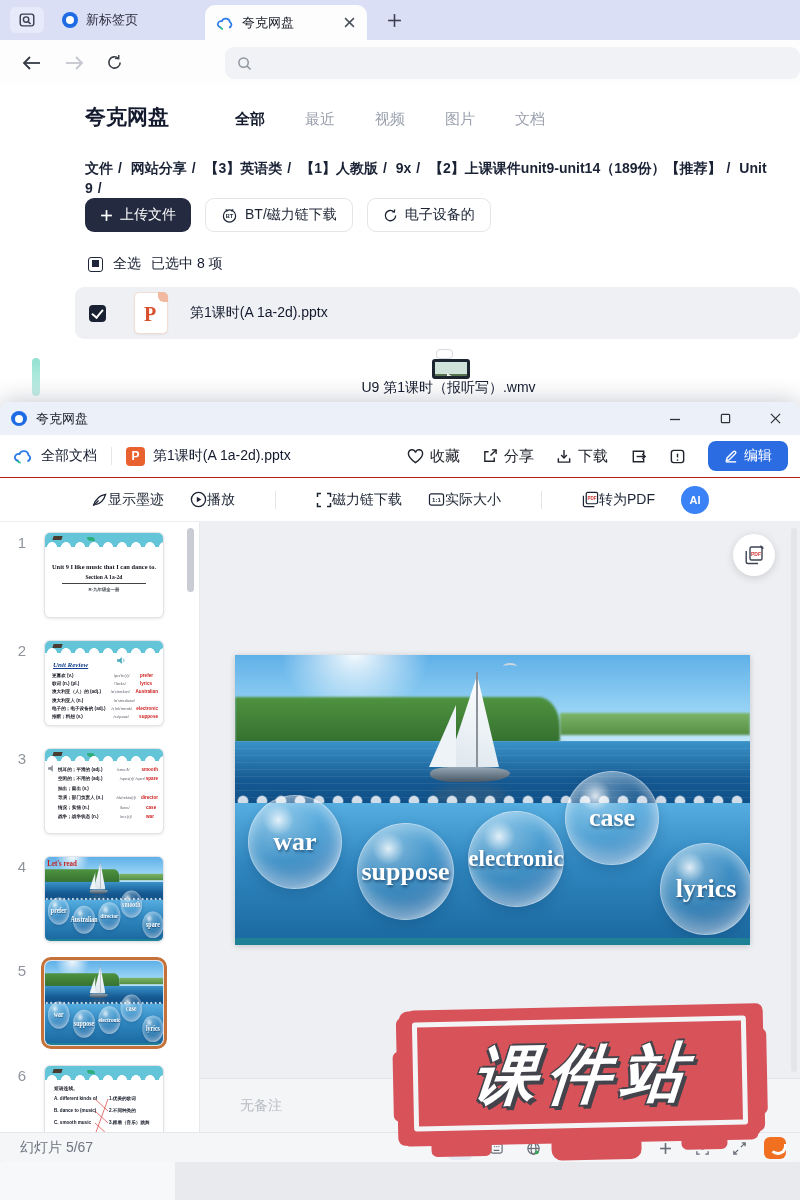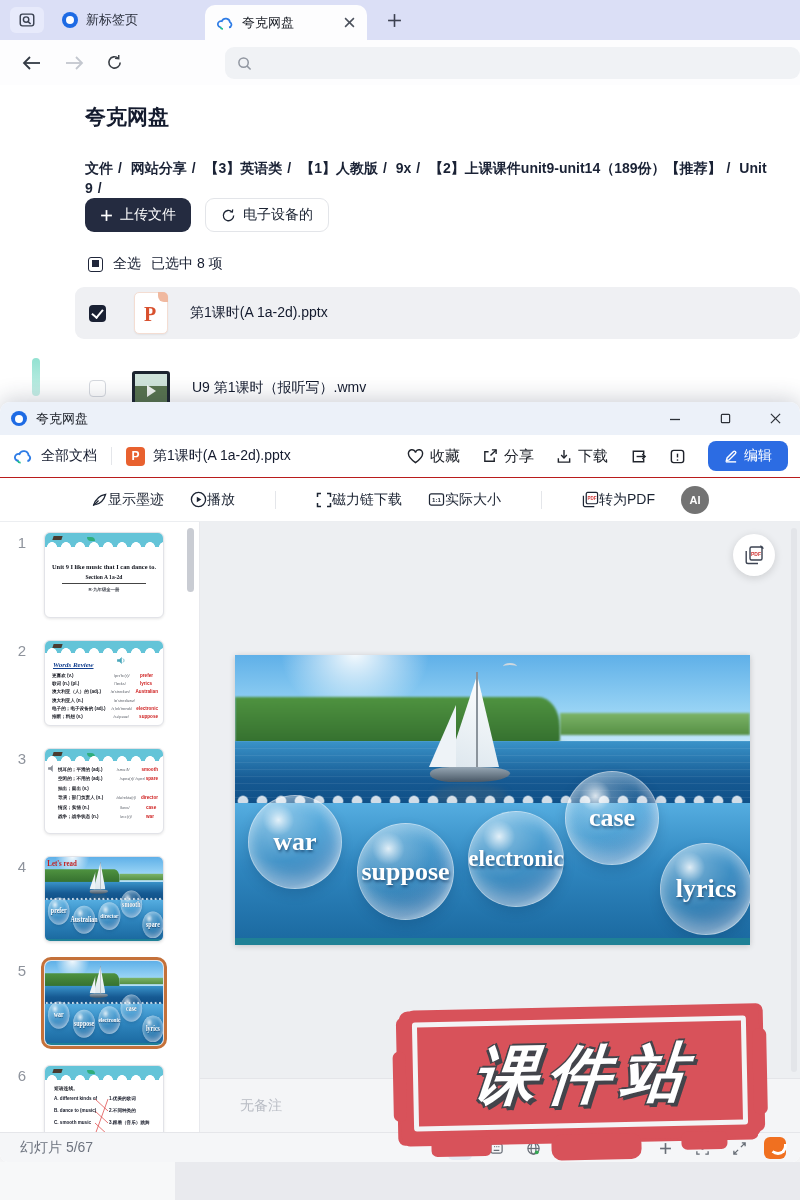--- a/index.html
+++ b/index.html
@@ -57,21 +57,21 @@
   .winctl { margin-left:auto; display:flex; }
   .winctl > div { width:50px; height:33px; display:flex; align-items:center; justify-content:center; }
   .docheader { position:absolute; top:33px; left:0; right:0; height:43px; background:#fff; border-bottom:1px solid #b91c1c; display:flex; align-items:center; }
   .docheader .lbl { font-size:14px; color:#141b2e; }
   .vdiv { width:1px; height:18px; background:#e4e6ea; margin:0 14px; }
   .pbadge { width:19px; height:19px; background:#e8612f; border-radius:4px; color:#fff; font-size:12px; font-weight:bold; display:flex; align-items:center; justify-content:center; margin-right:8px; }
   .hact { display:flex; align-items:center; gap:6px; font-size:15px; color:#20242c; margin-left:22px; }
   .editbtn { margin-left:22px; margin-right:12px; height:30px; padding:0 16px; background:#2c6ce3; border-radius:8px; color:#fff; font-size:14px; display:flex; align-items:center; gap:6px; }
   .viewbar { position:absolute; top:76px; left:0; right:0; height:44px; background:#fff; border-bottom:1px solid #eceef1; display:flex; align-items:center; justify-content:center; gap:26px; }
   .vitem { display:flex; align-items:center; font-size:14px; color:#1c2433; }
-  .aibtn { width:28px; height:28px; border-radius:50%; background:#737373; color:#fff; font-size:11px; font-weight:bold; display:flex; align-items:center; justify-content:center; }
+  .aibtn { width:28px; height:28px; border-radius:50%; background:#3b82f6; color:#fff; font-size:11px; font-weight:bold; display:flex; align-items:center; justify-content:center; }
 
   
   .workspace { position:absolute; top:120px; left:0; right:0; bottom:30px; }
   .thumbpanel { position:absolute; left:0; top:0; width:200px; bottom:0; background:#fff; border-right:1px solid #e8e9ed; overflow:hidden; }
   .sb-scroll { position:absolute; right:5px; top:6px; width:7px; height:64px; border-radius:4px; background:#c9ccd3; }
   .trow { position:absolute; left:0; width:200px; display:flex; }
   .tnum { width:44px; text-align:center; font-size:15px; color:#8e939c; padding-top:2px; }
   .tcard { width:120px; height:86px; background:#fff; border:1px solid #e2e3e8; border-radius:6px; box-shadow:0 1px 3px rgba(0,0,0,.10); overflow:hidden; position:relative; }
   .tcard.selected { outline:3px solid #c4713a; border-radius:7px; }
   .cloudtop { position:relative; height:14px; background:#64c4d8; }
@@ -223,20 +223,27 @@
       <circle cx="7" cy="7" r="5"></circle>
         <line x1="10.8" y1="10.8" x2="14.5" y2="14.5"></line>
     </svg>
   </div>
 </div>
 
 <div class="teal-pill"></div>
 
 <div class="pg-titlerow">
   <div class="pg-title">夸克网盘</div>
+  <div class="pg-tabs">
+    <span class="on">全部</span>
+    <span>最近</span>
+    <span>视频</span>
+    <span>图片</span>
+    <span>文档</span>
+  </div>
 </div>
 
 <div class="crumbs">
   <span>文件</span><span class="sep">/</span>
   <span>网站分享</span><span class="sep">/</span>
   <span>【3】英语类</span><span class="sep">/</span>
   <span>【1】人教版</span><span class="sep">/</span>
   <span>9x</span><span class="sep">/</span>
   <span>【2】上课课件unit9-unit14（189份）【推荐】</span><span class="sep">/</span>
   <span>Unit 9</span><span class="sep">/</span>
@@ -244,20 +251,29 @@
 
 <div class="actions">
   <div class="btn dark">
     <svg width="13" height="13" viewBox="0 0 12 12" stroke="#fff" stroke-width="1.6">
         <line x1="6" y1="1" x2="6" y2="11"></line>
         <line x1="1" y1="6" x2="11" y2="6"></line>
       </svg>
     <span>上传文件</span>
   </div>
   <div class="btn lite">
+    <svg width="17" height="16" viewBox="0 0 18 17" fill="none" stroke="#1c2433" stroke-width="1.3">
+      <circle cx="9" cy="9.5" r="6.5"></circle>
+        <line x1="5" y1="2.5" x2="7" y2="4.5"></line>
+        <line x1="13" y1="2.5" x2="11" y2="4.5"></line>
+      <text x="9" y="12" text-anchor="middle" font-size="6" stroke="none" fill="#1c2433" font-weight="bold">BT</text>
+    </svg>
+    <span>BT/磁力链下载</span>
+  </div>
+  <div class="btn lite">
     <svg width="15" height="15" viewBox="0 0 16 16" fill="none" stroke="#1c2433" stroke-width="1.4">
       <path d="M13.5 8 a5.5 5.5 0 1 1 -1.8-4"></path>
         <path d="M12.5 1.5 L12.2 4.4 L9.4 4" stroke-width="1.2"></path>
     </svg>
     <span>电子设备的</span>
   </div>
 </div>
 
 <div class="selbar">
   <span class="cb-ind"></span>
@@ -265,21 +281,21 @@
   <span>已选中 8 项</span>
 </div>
 
 <div class="frow sel" style="top:287px;">
   <span class="cb-on"></span>
   <span class="ppt-card">
       <span class="ppt-p">P</span>
     </span>
   <span class="fname">第1课时(A 1a-2d).pptx</span>
 </div>
-<div class="frow" style="top:364px; height:48px;">
+<div class="frow" style="top:349px; height:48px;flex-direction:column;">
   <span class="cb-off"></span>
   <span class="vid-thumb">
       <span class="vid-sky"></span>
       <span class="vid-play"></span>
     </span>
   <span class="fname">U9 第1课时（报听写）.wmv</span>
 </div>
 
 <div id="appwin">
 
@@ -423,21 +439,21 @@
           <div class="t1-foot">R·九年级全一册</div>
         </div>
       </div>
 
       <div class="trow" style="top:118px">
         <div class="tnum">2</div>
         <div class="tcard">
           <div class="cloudtop" style="height:12px">
               <span class="cap"></span>
             </div>
-          <span class="wr-title">Words Review</span>
+          <span class="wr-title">Unit Review</span>
           <svg class="spk" style="right:38px; top:16px" width="8" height="7" viewBox="0 0 10 9" fill="#49a7bb">
               <path d="M0 3 h3 l3-3 v9 l-3-3 h-3 z"></path>
               <path d="M7.5 2 a3 3 0 0 1 0 5" fill="none" stroke="#49a7bb" stroke-width="1"></path>
             </svg>
           <div class="wr-rows">
             <div class="wr-row">
                 <span class="wr-cn">更喜欢 (v.)</span>
                 <span class="wr-ph">/prɪ'fɜː(r)/</span>
                 <span class="wr-en">prefer</span>
               </div>

